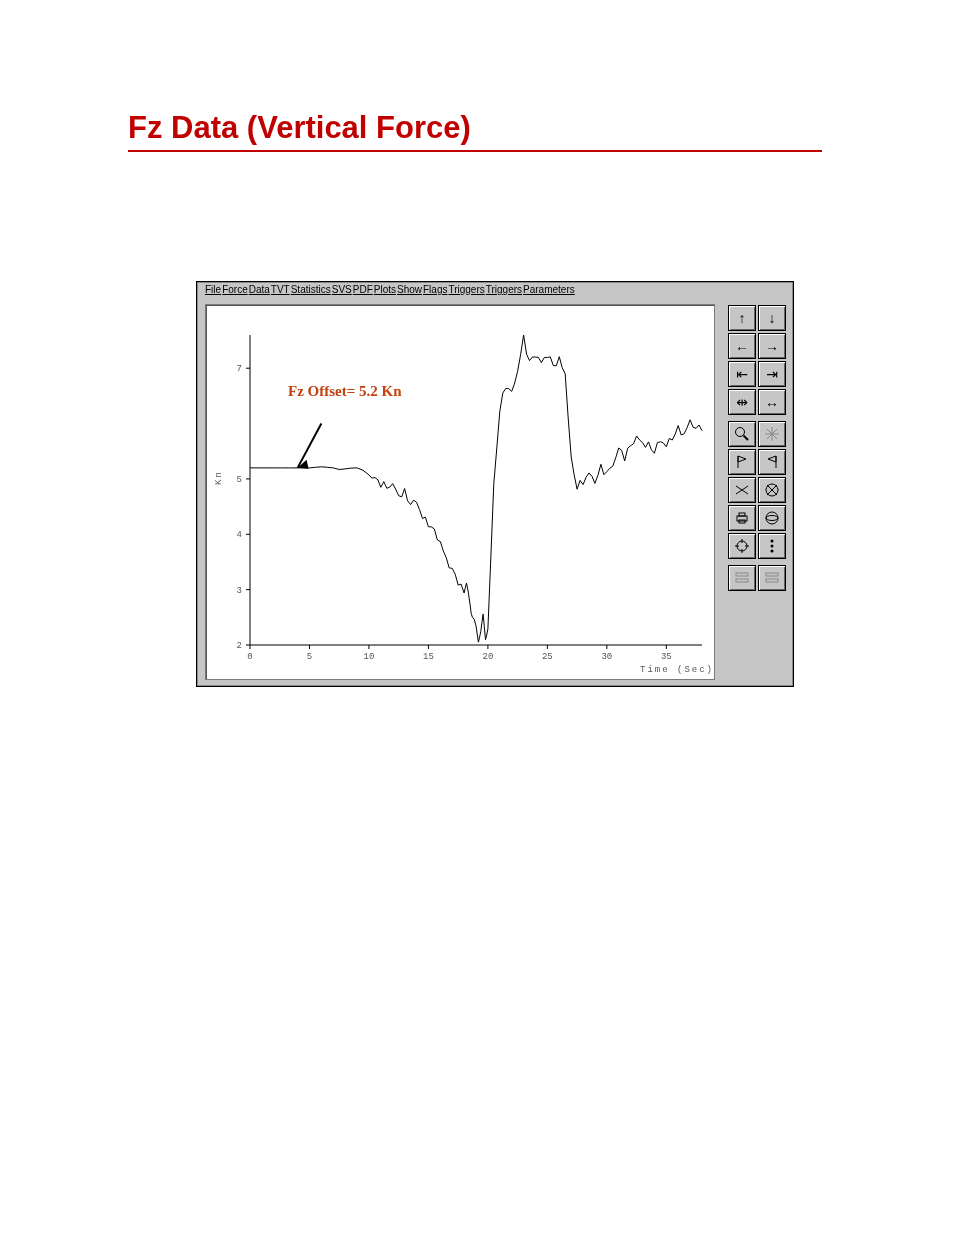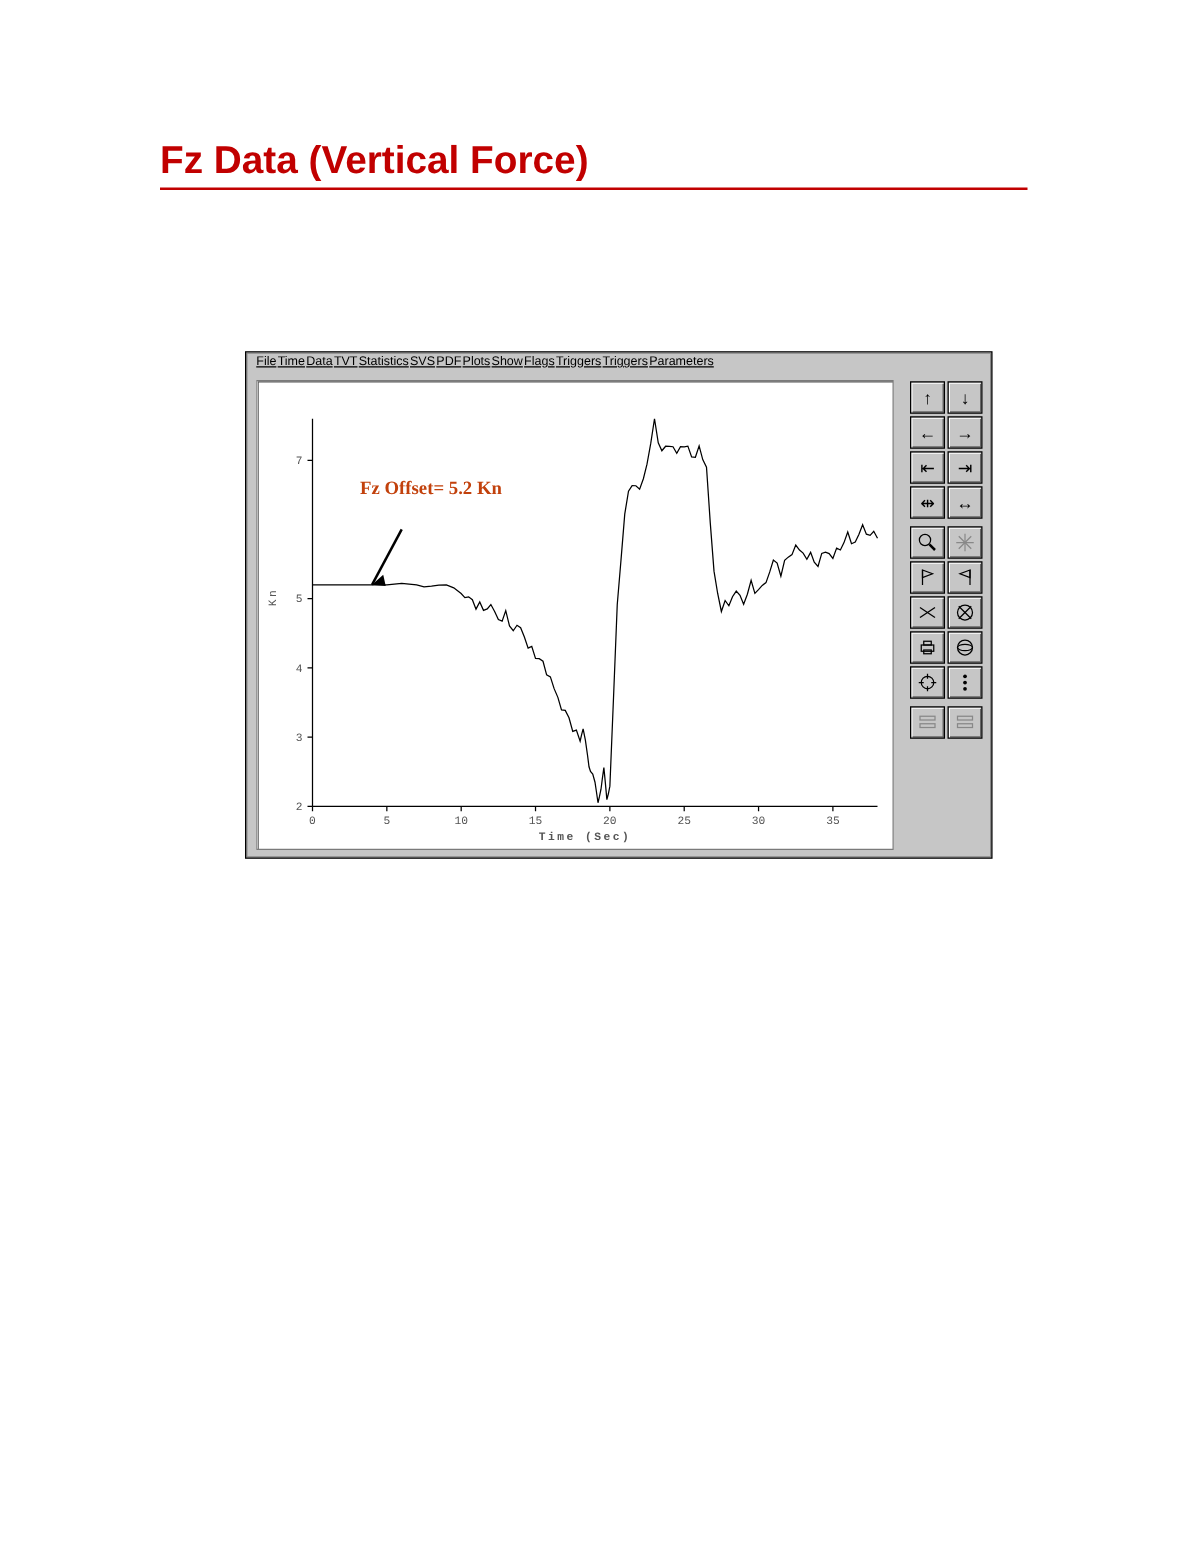--- a/index.html
+++ b/index.html
@@ -11,34 +11,34 @@
   .menubar span{text-decoration:underline;cursor:default;}
   .plotwrap{position:absolute;left:8px;top:22px;width:508px;height:374px;background:#fff;border:1px solid #7a7a7a;box-shadow:inset 1px 1px 0 #555;}
   .plot-title{position:absolute;left:0;right:0;top:6px;text-align:center;font-family:"Courier New",monospace;font-size:9px;letter-spacing:1px;color:#555;}
   svg.axes{position:absolute;left:0;top:0;width:508px;height:374px;}
   .ann{position:absolute;left:82px;top:78px;font-family:"Comic Sans MS","Marker Felt",cursive;font-size:15px;font-weight:bold;color:#c2410c;}
   .toolcol{position:absolute;right:6px;top:22px;width:60px;}
   .tool{width:26px;height:24px;background:#c6c6c6;border:1px solid #000;box-shadow:inset 1px 1px 0 #fff,inset -1px -1px 0 #666;display:flex;align-items:center;justify-content:center;font-size:14px;color:#000;float:left;margin:1px;}
   .tool svg{width:16px;height:16px;}
   .sep{clear:both;height:4px;}
   .yaxis-label{position:absolute;left:8px;top:180px;font-family:"Courier New",monospace;font-size:9px;color:#555;transform:rotate(-90deg);transform-origin:left top;letter-spacing:2px;}
-  .xaxis-label{position:absolute;left:16px;right:0;bottom:4px;text-align:center;font-family:"Courier New",monospace;font-size:9px;color:#555;letter-spacing:2px;font-weight:bold;}
+  .xaxis-label{position:absolute;left:16px;right:0;bottom:4px;text-align:right;font-family:"Courier New",monospace;font-size:9px;color:#555;letter-spacing:2px;}
 </style>
 </head>
 <body>
 
 <div class="page">
   <div class="heading">Fz Data (Vertical Force)</div>
   <div class="hr"></div>
 
   <div class="app">
 
     <div class="menubar">
       <span>File</span>
-      <span>Time</span>
+      <span>Force</span>
       <span>Data</span>
       <span>TVT</span>
       <span>Statistics</span>
       <span>SVS</span>
       <span>PDF</span>
       <span>Plots</span>
       <span>Show</span>
       <span>Flags</span>
       <span>Triggers</span>
       <span>Triggers</span>

